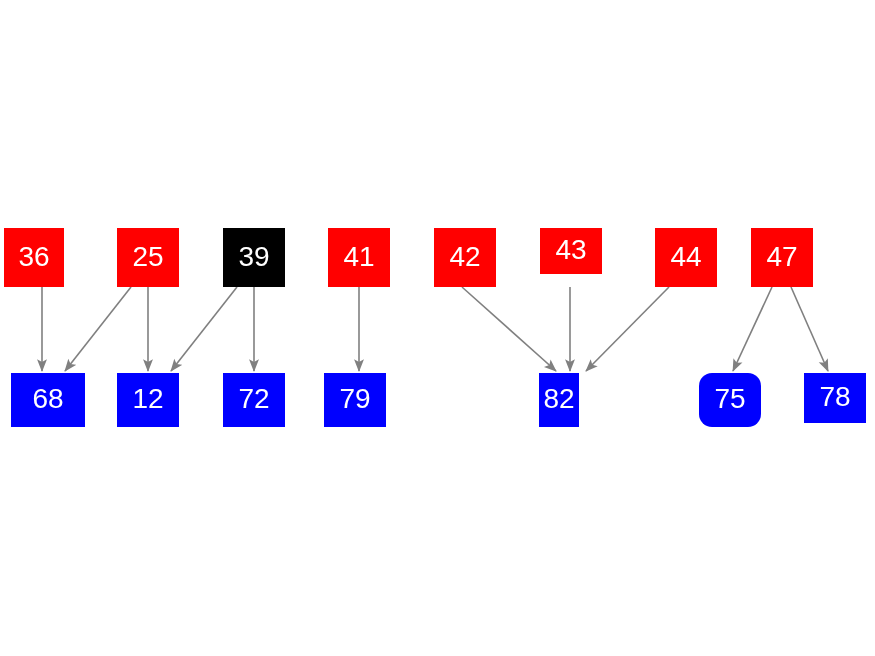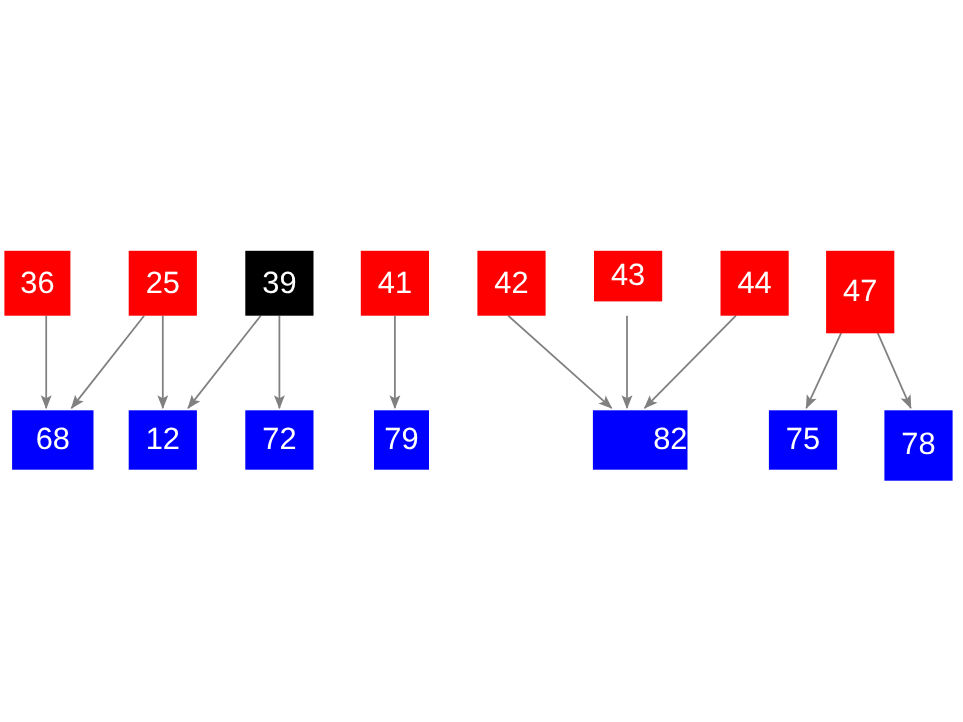--- a/index.html
+++ b/index.html
@@ -85,41 +85,41 @@
       </div>
       <div class="node" style="left: 434px; top: 228px; width: 62px; height: 59px; background: rgb(255, 0, 0); color: rgb(255, 255, 255);">
         <span class="node-label">42</span>
       </div>
       <div class="node" style="left: 540px; top: 228px; width: 62px; height: 46px; background: rgb(255, 0, 0); color: #ffffff;">
         <span class="node-label">43</span>
       </div>
       <div class="node" style="left: 645px; top: 228px; width: 62px; height: 59px; background: rgb(255, 0, 0); color: rgb(255, 255, 255); margin-left: 10px;">
         <span class="node-label">44</span>
       </div>
-      <div class="node" style="left: 751px; top: 228px; width: 62px; height: 75px; background: rgb(255, 0, 0); color: rgb(255, 255, 255);">
+      <div class="node" style="left: 751px; top: 228px; width: 62px; height: 59px; background: rgb(255, 0, 0); color: rgb(255, 255, 255);">
         <span class="node-label">47</span>
       </div>
     </div>
   <div id="target-nodes-group">
       <div class="node" style="left: 11px; top: 373px; width: 74px; height: 54px; background: rgb(0, 0, 255); color: rgb(255, 255, 255);">
         <span class="node-label">68</span>
       </div>
       <div class="node" style="left: 117px; top: 373px; width: 62px; height: 54px; background: rgb(0, 0, 255); color: rgb(255, 255, 255);">
         <span class="node-label">12</span>
       </div>
       <div class="node" style="left: 223px; top: 373px; width: 62px; height: 54px; background: rgb(0, 0, 255); color: rgb(255, 255, 255);">
         <span class="node-label">72</span>
       </div>
-      <div class="node" style="left: 340px; top: 373px; width: 50px; height: 54px; background: rgb(0, 0, 255); color: rgb(255, 255, 255);">
+      <div class="node" style="left: 324px; top: 373px; width: 62px; height: 54px; background: rgb(0, 0, 255); color: rgb(255, 255, 255);">
         <span class="node-label">79</span>
       </div>
-      <div class="node" style="left: 539px; top: 373px; width: 86px; height: 54px; background: rgb(0, 0, 255); color: rgb(255, 255, 255); justify-content: flex-end;">
+      <div class="node" style="left: 539px; top: 373px; width: 40px; height: 54px; background: rgb(0, 0, 255); color: rgb(255, 255, 255);">
         <span class="node-label">82</span>
       </div>
-      <div class="node" style="left: 699px; top: 373px; width: 62px; height: 54px; background: rgb(0, 0, 255); color: rgb(255, 255, 255);">
+      <div class="node" style="left: 699px; top: 373px; width: 62px; height: 54px; background: rgb(0, 0, 255); color: rgb(255, 255, 255); border-radius: 13px;">
         <span class="node-label">75</span>
       </div>
-      <div class="node" style="left: 804px; top: 373px; width: 62px; height: 64px; background: rgb(0, 0, 255); color: rgb(255, 255, 255); text-align: center;">
+      <div class="node" style="left: 804px; top: 373px; width: 62px; height: 50px; background: rgb(0, 0, 255); color: rgb(255, 255, 255); text-align: center;">
         <span class="node-label">78</span>
       </div>
     </div>
 
 </div>
 
 </body></html>

